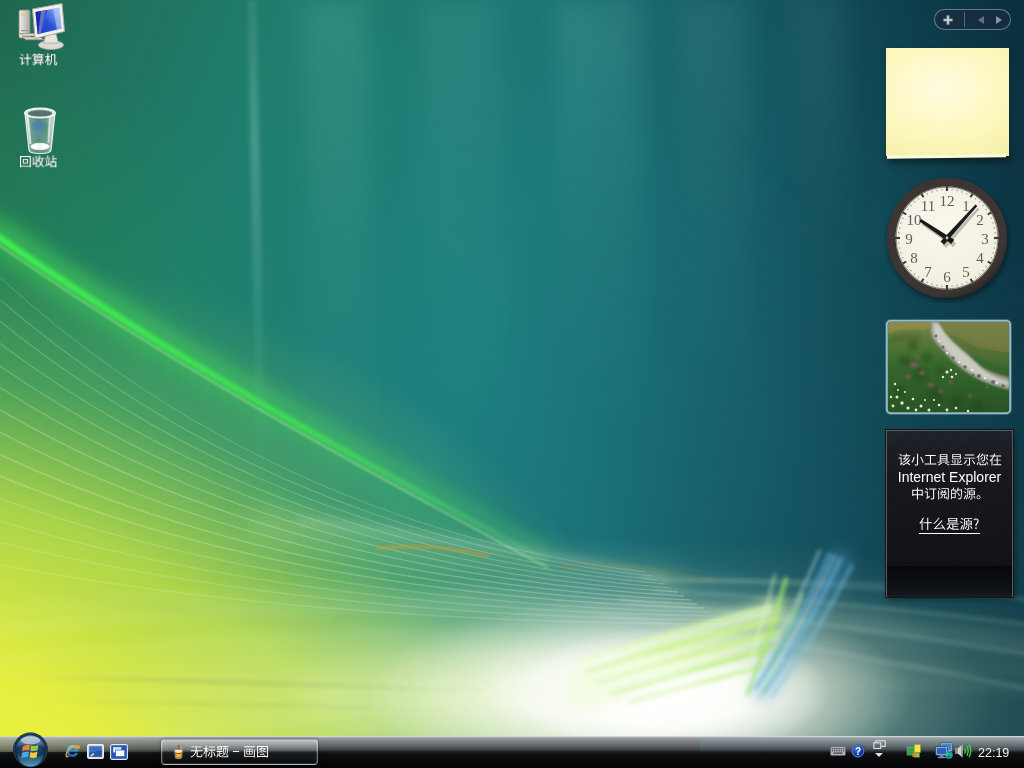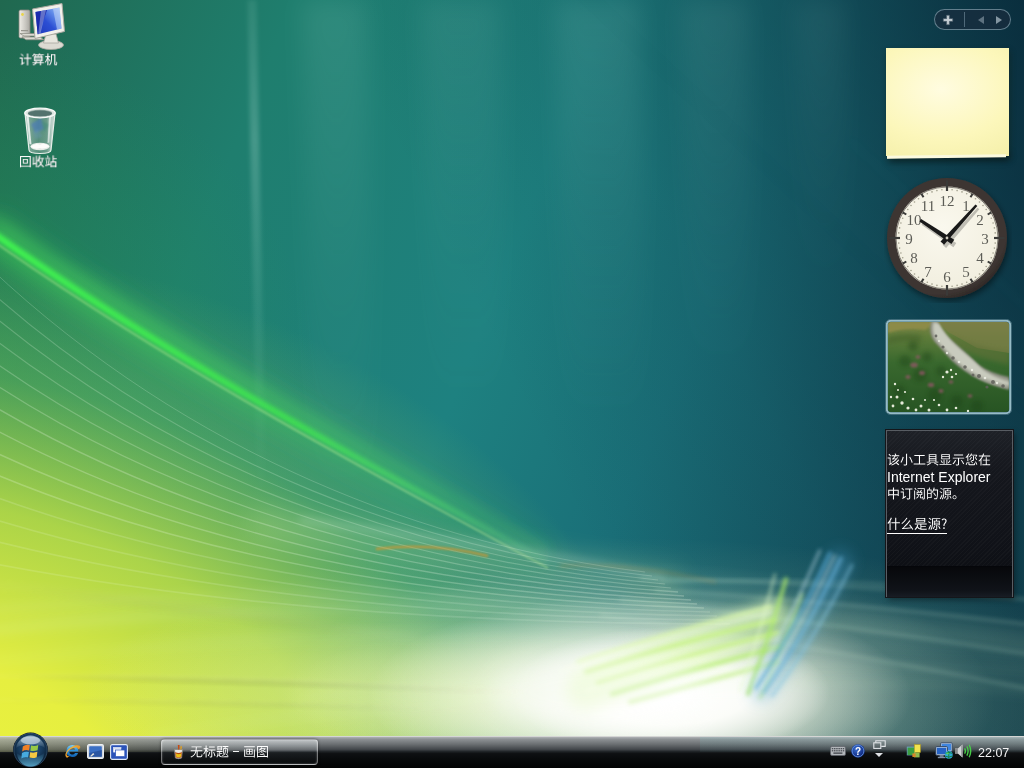--- a/index.html
+++ b/index.html
@@ -428,21 +428,21 @@
   <rect x="0.4" y="0.4" width="126.2" height="95.2" rx="5" fill="none" stroke="#48707e" stroke-width="0.8"></rect>
 </svg>
 
 <div class="abs" style="left:886px;top:430px;width:127px;height:167px;box-sizing:border-box;
   border:1px solid #585d63;outline:1px solid #14161a;
   background:
    repeating-linear-gradient(135deg, rgba(255,255,255,0.022) 0 1px, rgba(0,0,0,0) 1px 3px),
    linear-gradient(180deg,#1e2127 0%,#15171d 25%,#101218 70%,#0b0d11 100%);
   box-shadow:2px 3px 6px rgba(0,0,0,0.4);"></div>
 <div class="abs" style="left:887px;top:566px;width:125px;height:30px;background:linear-gradient(180deg,#07080b 0%,#101319 80%,#181c24 100%);border-top:1px solid #05060a;"></div>
-<div class="abs" style="left:887px;top:452px;width:125px;">
+<div class="abs" style="left:887px;top:452px;width:125px;text-align:center;">
   <div style="height:17px;"><svg style="overflow:visible;" width="104.0" height="13.0" viewBox="0 -880 8000 1000">
           <g fill="#ffffff">
             <path transform="translate(0,0) scale(1,-1)" d="M115 786C165 733 227 661 255 615L312 663C283 708 220 778 170 828ZM46 529V456H205V85C205 36 174 1 156 -14C168 -26 189 -53 198 -69C212 -50 237 -30 394 84C387 99 377 128 372 148L278 83V529ZM589 826C609 790 629 745 640 709H360V639H576C537 583 473 496 451 475C433 457 402 449 381 444C388 427 402 390 406 371C426 379 457 384 661 398C580 316 475 244 363 196C376 182 397 154 406 137C597 224 760 371 853 532L780 557C764 526 744 496 721 466L529 455C570 509 624 583 662 639H943V709H722C713 746 689 803 662 845ZM861 381C763 211 558 60 322 -20C336 -36 357 -65 367 -84C490 -39 603 23 700 97C769 41 847 -26 888 -69L946 -20C902 23 823 88 754 141C827 204 890 275 938 351Z"></path>
             <path transform="translate(1000,0) scale(1,-1)" d="M464 826V24C464 4 456 -2 436 -3C415 -4 343 -5 270 -2C282 -23 296 -59 301 -80C395 -81 457 -79 494 -66C530 -54 545 -31 545 24V826ZM705 571C791 427 872 240 895 121L976 154C950 274 865 458 777 598ZM202 591C177 457 121 284 32 178C53 169 86 151 103 138C194 249 253 430 286 577Z"></path>
             <path transform="translate(2000,0) scale(1,-1)" d="M52 72V-3H951V72H539V650H900V727H104V650H456V72Z"></path>
             <path transform="translate(3000,0) scale(1,-1)" d="M605 84C716 32 832 -32 902 -81L962 -25C887 22 766 86 653 137ZM328 133C266 79 141 12 40 -26C58 -40 83 -65 95 -81C196 -40 319 25 399 88ZM212 792V209H52V141H951V209H802V792ZM284 209V300H727V209ZM284 586H727V501H284ZM284 644V730H727V644ZM284 444H727V357H284Z"></path>
             <path transform="translate(4000,0) scale(1,-1)" d="M244 570H757V466H244ZM244 731H757V628H244ZM171 791V405H833V791ZM820 330C787 266 727 180 682 126L740 97C786 151 842 230 885 300ZM124 297C165 233 213 145 236 93L297 123C275 174 224 260 183 322ZM571 365V39H423V365H352V39H40V-33H960V39H643V365Z"></path>
             <path transform="translate(5000,0) scale(1,-1)" d="M234 351C191 238 117 127 35 56C54 46 88 24 104 11C183 88 262 207 311 330ZM684 320C756 224 832 94 859 10L934 44C904 129 826 255 753 349ZM149 766V692H853V766ZM60 523V449H461V19C461 3 455 -1 437 -2C418 -3 352 -3 284 0C296 -23 308 -56 311 -79C400 -79 459 -78 494 -66C530 -53 542 -31 542 18V449H941V523Z"></path>
             <path transform="translate(6000,0) scale(1,-1)" d="M467 564C440 493 393 424 340 377C357 367 385 346 397 334C450 385 503 465 536 545ZM617 646V352C617 342 613 339 601 338C588 337 547 337 499 338C509 320 520 292 524 273C586 273 628 273 654 284C682 295 689 314 689 351V646ZM744 537C793 475 845 389 867 333L932 367C908 422 856 504 804 566ZM262 215V41C262 -40 293 -61 413 -61C438 -61 627 -61 653 -61C752 -61 776 -31 786 97C766 101 734 112 717 125C712 22 703 8 648 8C606 8 447 8 416 8C349 8 337 13 337 43V215ZM414 260C469 207 530 131 556 82L618 120C591 169 527 242 472 292ZM768 202C814 130 859 34 874 -27L945 1C929 63 881 156 835 228ZM150 210C127 144 88 52 48 -6L118 -40C155 22 191 116 216 182ZM468 839C435 744 376 652 308 593C324 582 352 558 364 546C401 582 438 629 470 681H847C832 644 814 608 799 582L863 569C888 610 919 677 945 735L893 748L881 746H505C518 771 529 796 538 822ZM275 843C218 731 128 621 35 550C50 536 75 506 84 492C116 519 149 552 181 587V268H254V678C287 723 317 772 342 820Z"></path>
             <path transform="translate(7000,0) scale(1,-1)" d="M391 840C377 789 359 736 338 685H63V613H305C241 485 153 366 38 286C50 269 69 237 77 217C119 247 158 281 193 318V-76H268V407C315 471 356 541 390 613H939V685H421C439 730 455 776 469 821ZM598 561V368H373V298H598V14H333V-56H938V14H673V298H900V368H673V561Z"></path>
@@ -619,13 +619,13 @@
   <circle cx="13.8" cy="12.8" r="3.9" fill="#2fa8d8"></circle>
   <path d="M 10.5 11.3 Q 13.8 9.6 17.1 11.3 M 10.2 14.2 Q 13.8 16 17.4 14.1 M 13.8 8.9 L 13.8 16.7" stroke="#137a30" stroke-width="0.9" fill="none"></path>
   <ellipse cx="12.6" cy="11.6" rx="1.4" ry="1" fill="#5fd458" opacity="0.9"></ellipse>
 </svg>
 <svg class="abs" style="left:954px;top:743px" width="18" height="16" viewBox="0 0 18 16">
   <polygon points="1,5.5 3.8,5.5 8.5,1.5 8.5,14.5 3.8,10.5 1,10.5" fill="#d2d4d6"></polygon>
   <polygon points="1,5.5 3.8,5.5 3.8,10.5 1,10.5" fill="#888a8c"></polygon>
   <polygon points="8.5,1.5 8.5,14.5 7,13.2 7,2.8" fill="#9fa1a3"></polygon>
   <path d="M 10.6 5.3 Q 12.2 8 10.6 10.7 M 12.9 3.4 Q 15.3 8 12.9 12.6 M 15.2 1.7 Q 18.2 8 15.2 14.3" stroke="#46cc46" stroke-width="1.4" fill="none"></path>
 </svg>
-<div class="abs" style="left:978px;top:745.5px;width:46px;font-size:12.5px;letter-spacing:0px;color:#f4f4f4;">22:07</div>
+<div class="abs" style="left:978px;top:745.5px;width:46px;font-size:12.5px;letter-spacing:0px;color:#f4f4f4;">22:19</div>
 </div>
 </body></html>

